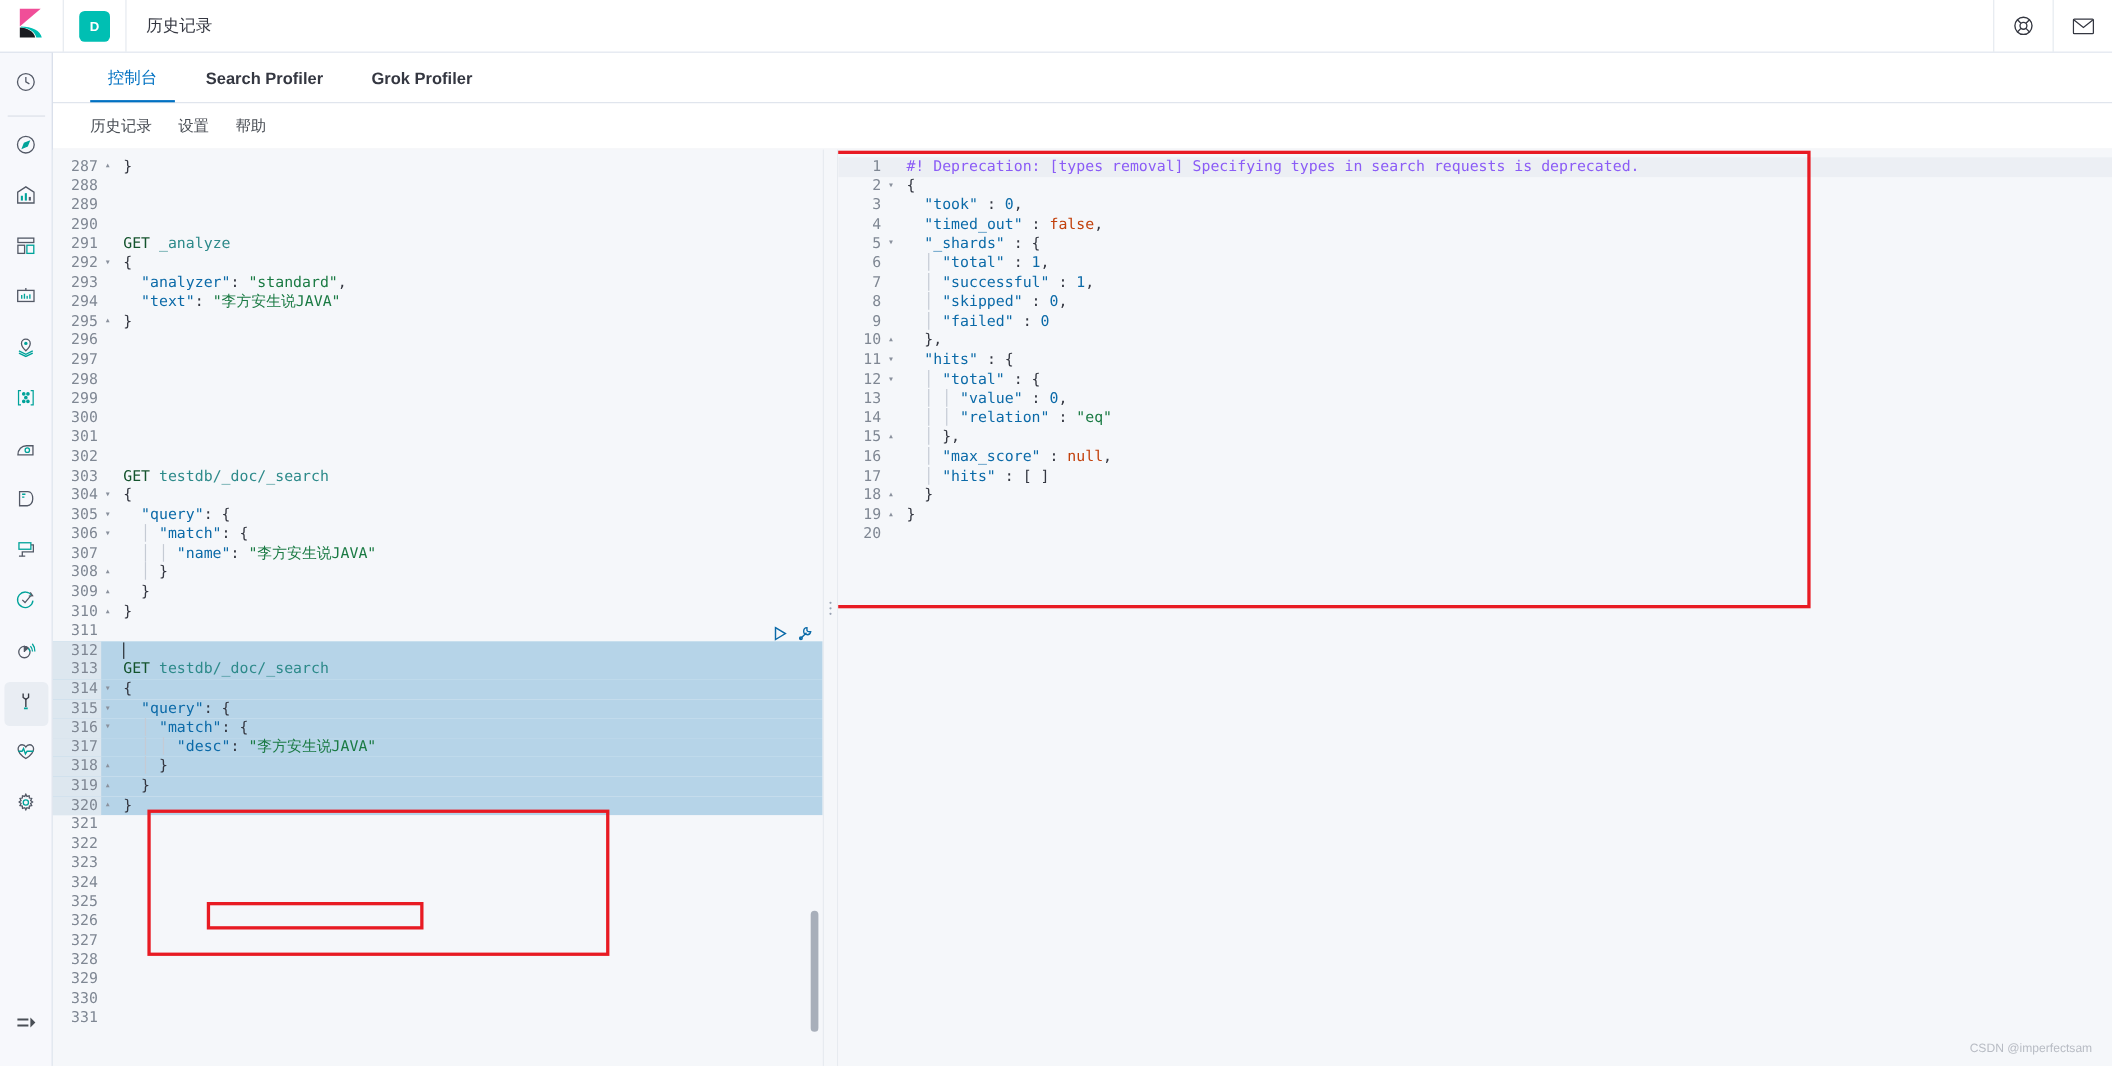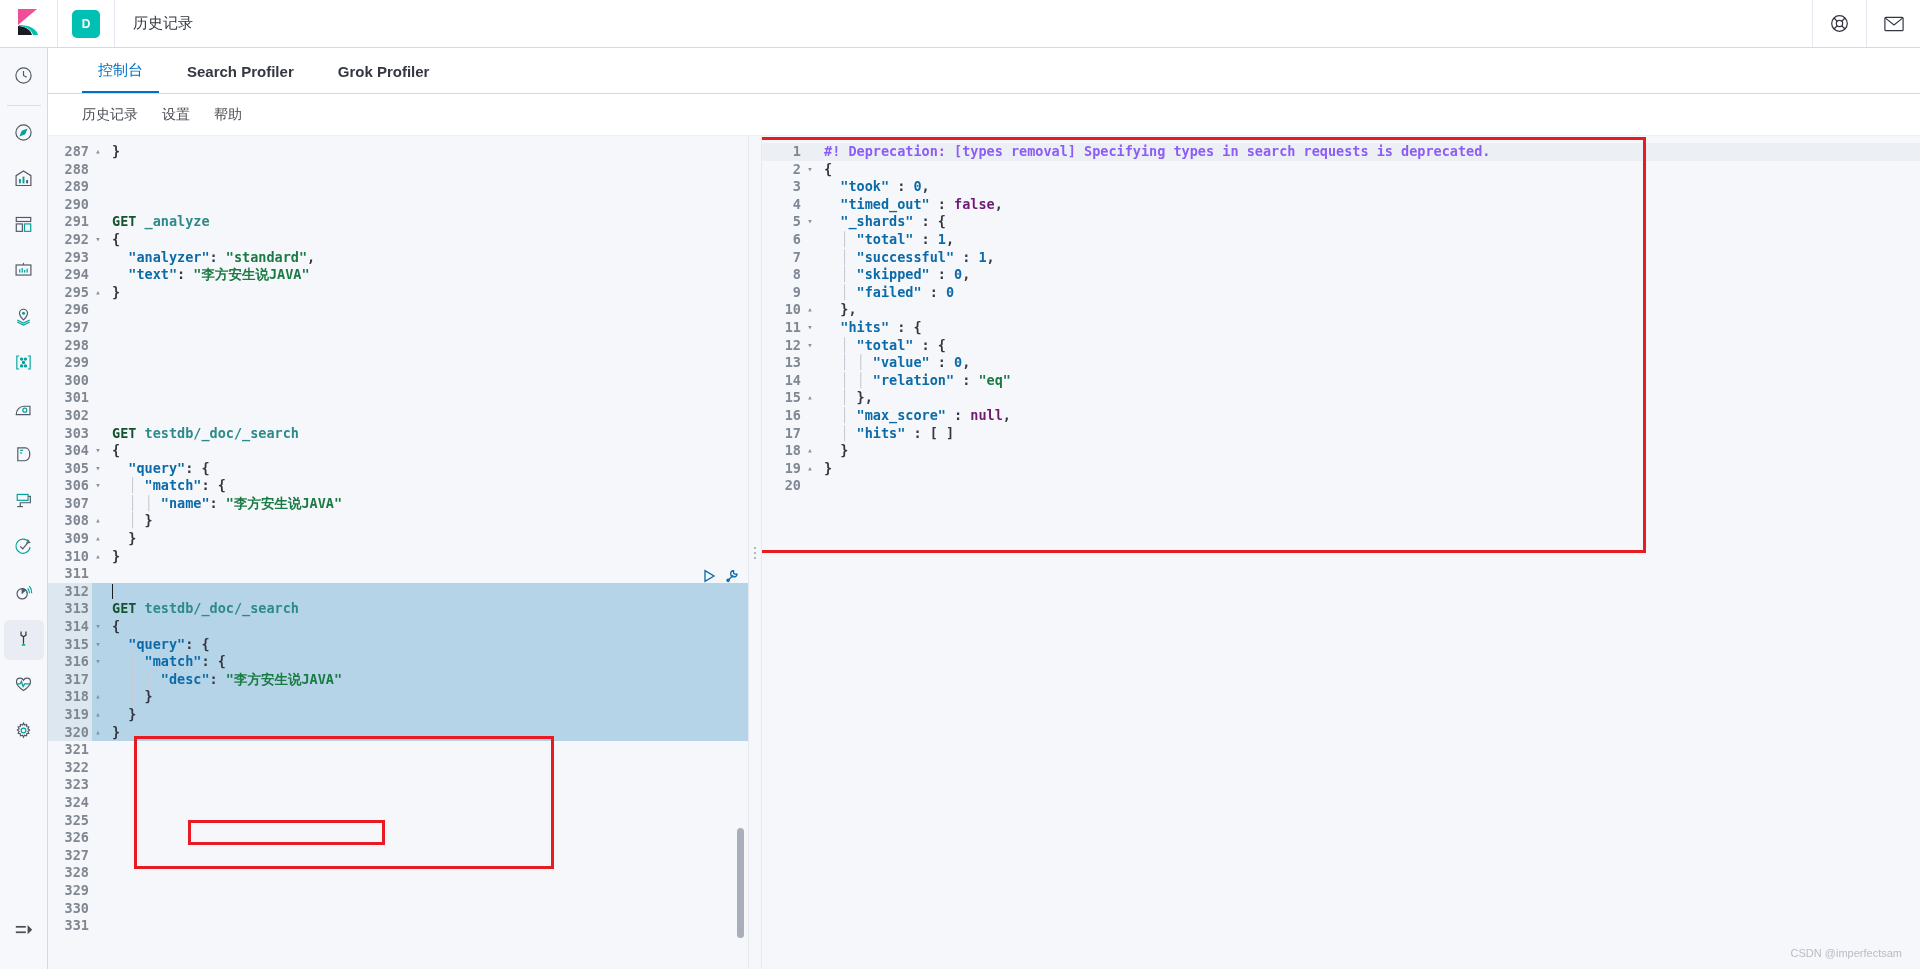--- a/index.html
+++ b/index.html
@@ -109,21 +109,21 @@
   .splitter-dots { display: flex; flex-direction: column; gap: 3px; }
   .splitter-dots i { width: 2px; height: 2px; background: #98a2b3; border-radius: 50%; display: block; }
   .pane-right { flex: 1; min-width: 0; }
 
   .code {
     font-family: "DejaVu Sans Mono", "Liberation Mono", monospace;
     font-size: 13.5px;
     line-height: 17.6px;
     white-space: pre;
   }
-  .code-rows { padding-top: 7px; font-weight: bold; }
+  .code-rows { padding-top: 7px; }
   .row { display: flex; height: 17.6px; align-items: flex-start; position: relative; }
   .gutter {
     width: 44px; min-width: 44px; text-align: right;
     color: #7f8793; padding-right: 3px;
     user-select: none;
   }
   .pane-right .gutter { width: 42px; min-width: 42px; }
   .fold { width: 12px; min-width: 12px; text-align: center; color: #8a919d; font-size: 9px; line-height: 17.6px; }
   .content { padding-left: 8px; flex: 1; min-width: 0; }
   .row.sel { background: #b6d4e8; }
@@ -131,21 +131,21 @@
 
   
   .pane-right .code-rows { position: relative; }
 
   
   .t-method { color: #14532d; }
   .t-url { color: #2d8a8a; }
   .t-key { color: #0b6aa8; }
   .t-str { color: #1a7a43; }
   .t-num { color: #0b6aa8; }
-  .t-bool { color: #701a75; text-align: right; }
+  .t-bool { color: #c2410c; text-align: right; }
   .t-punc { color: #343741; }
   .t-warn { color: #8b5cf6; }
   .indent-guide { color: #c5cbd4; }
 
   
   .caret {
     position: absolute; width: 1px; height: 15px; background: #1a1c21;
     left: 64px; top: 1px;
   }
 

